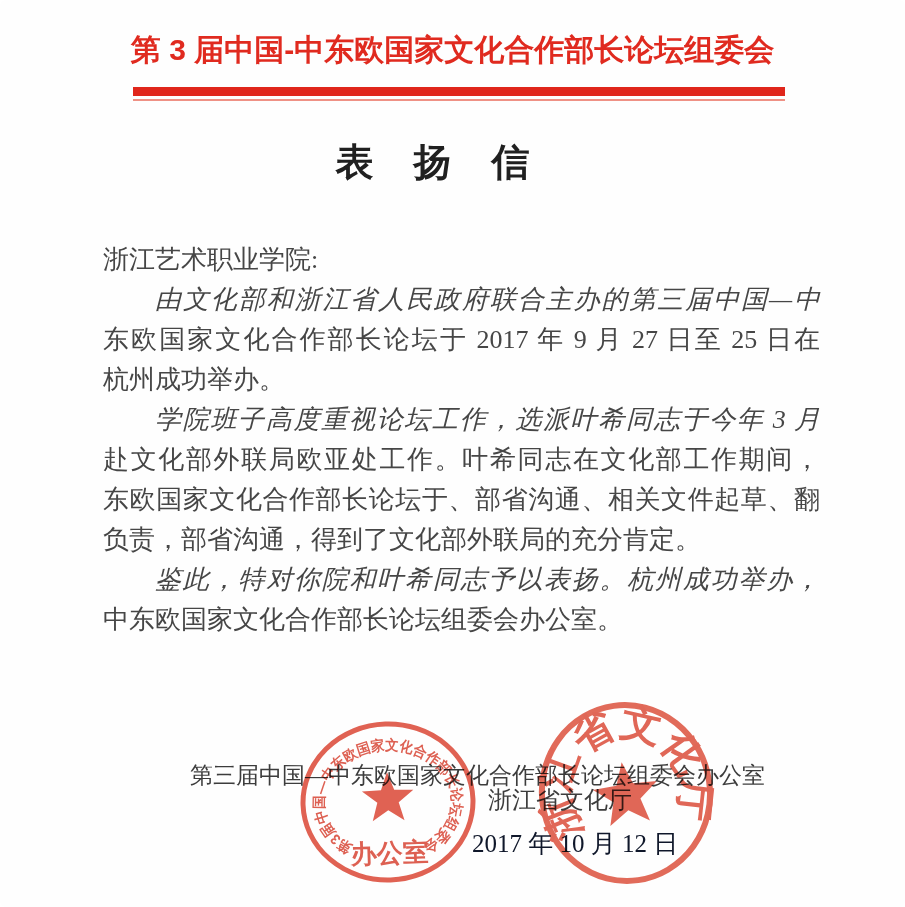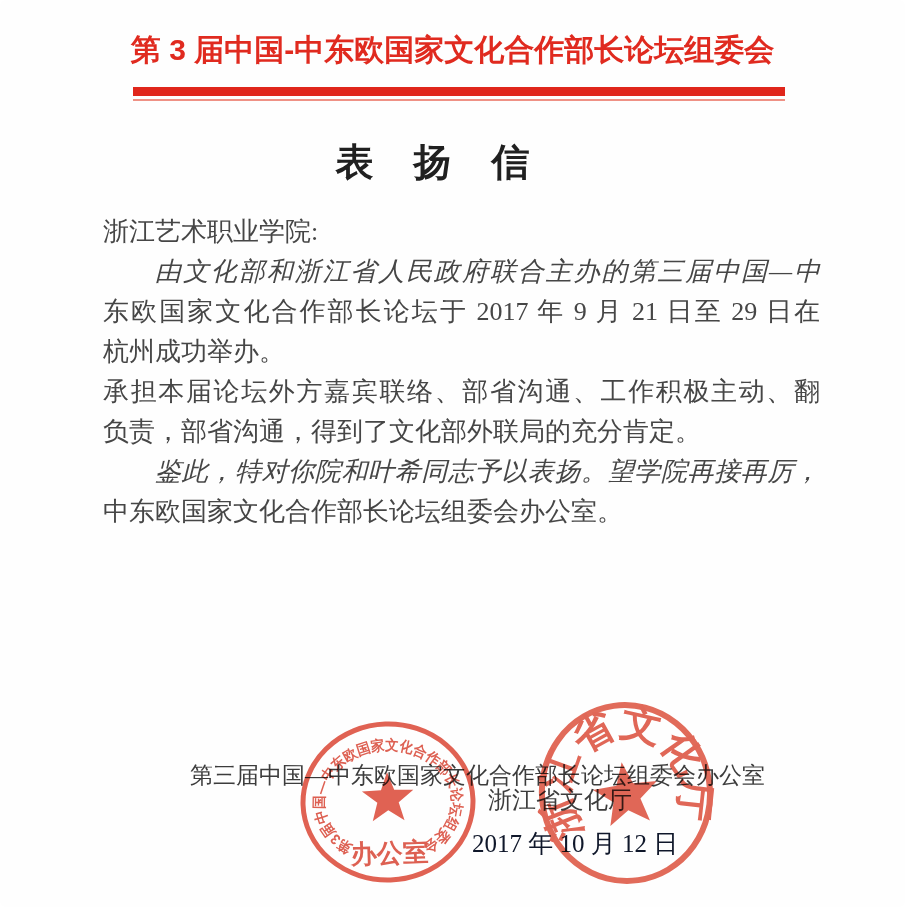--- a/index.html
+++ b/index.html
@@ -35,21 +35,21 @@
     position:absolute; top:137px; left:0; width:100%;
     text-align:center;
     font-size:38px;
     font-weight:600;
     color:#202020;
     letter-spacing:40px;
     box-sizing:border-box;
   }
   
   .body-text {
-    position:absolute; top:212px; left:103px; width:717px;
+    position:absolute; top:240px; left:103px; width:717px;
     color:#464646;
   }
   .line {
     height:40px; line-height:40px;
     font-size:26px;
     text-align:justify;
     text-align-last:left;
     white-space:nowrap;
   }
   .line.fill { text-align-last:justify; white-space:normal; }
@@ -86,25 +86,27 @@
 <div class="page">
 
   <div class="org-title">第 3 届中国-中东欧国家文化合作部长论坛组委会</div>
   <div class="red-rule"></div>
 
   <div class="doc-title">表扬信</div>
 
   <div class="body-text">
     <div class="line">浙江艺术职业学院:</div>
     <div class="line indent fill">由文化部和浙江省人民政府联合主办的第三届中国—中</div>
-    <div class="line fill">东欧国家文化合作部长论坛于 2017 年 9 月 21 日至 29 日在</div>
+    <div class="line fill">东欧国家文化合作部长论坛于 2017 年 9 月 27 日至 25 日在</div>
     <div class="line">杭州成功举办。</div>
-    <div class="line fill">承担本届论坛外方嘉宾联络、部省沟通、工作积极主动、翻</div>
+    <div class="line indent fill">学院班子高度重视论坛工作，选派叶希同志于今年 3 月</div>
+    <div class="line fill">赴文化部外联局欧亚处工作。叶希同志在文化部工作期间，</div>
+    <div class="line fill">东欧国家文化合作部长论坛于、部省沟通、相关文件起草、翻</div>
     <div class="line">负责，部省沟通，得到了文化部外联局的充分肯定。</div>
-    <div class="line indent fill">鉴此，特对你院和叶希同志予以表扬。望学院再接再厉，</div>
+    <div class="line indent fill">鉴此，特对你院和叶希同志予以表扬。杭州成功举办，</div>
     <div class="line">中东欧国家文化合作部长论坛组委会办公室。</div>
   </div>
 
   <div class="sig-office">第三届中国—中东欧国家文化合作部长论坛组委会办公室</div>
   <div class="sig-dept">浙江省文化厅</div>
   <div class="sig-date">2017 年 10 月 12 日</div>
 
   <svg class="seal seal-left" width="180" height="166" viewBox="0 0 180 166">
     <ellipse cx="90" cy="83" rx="85" ry="78" fill="none" stroke="#dc4432" stroke-width="5"></ellipse>
     <defs>

